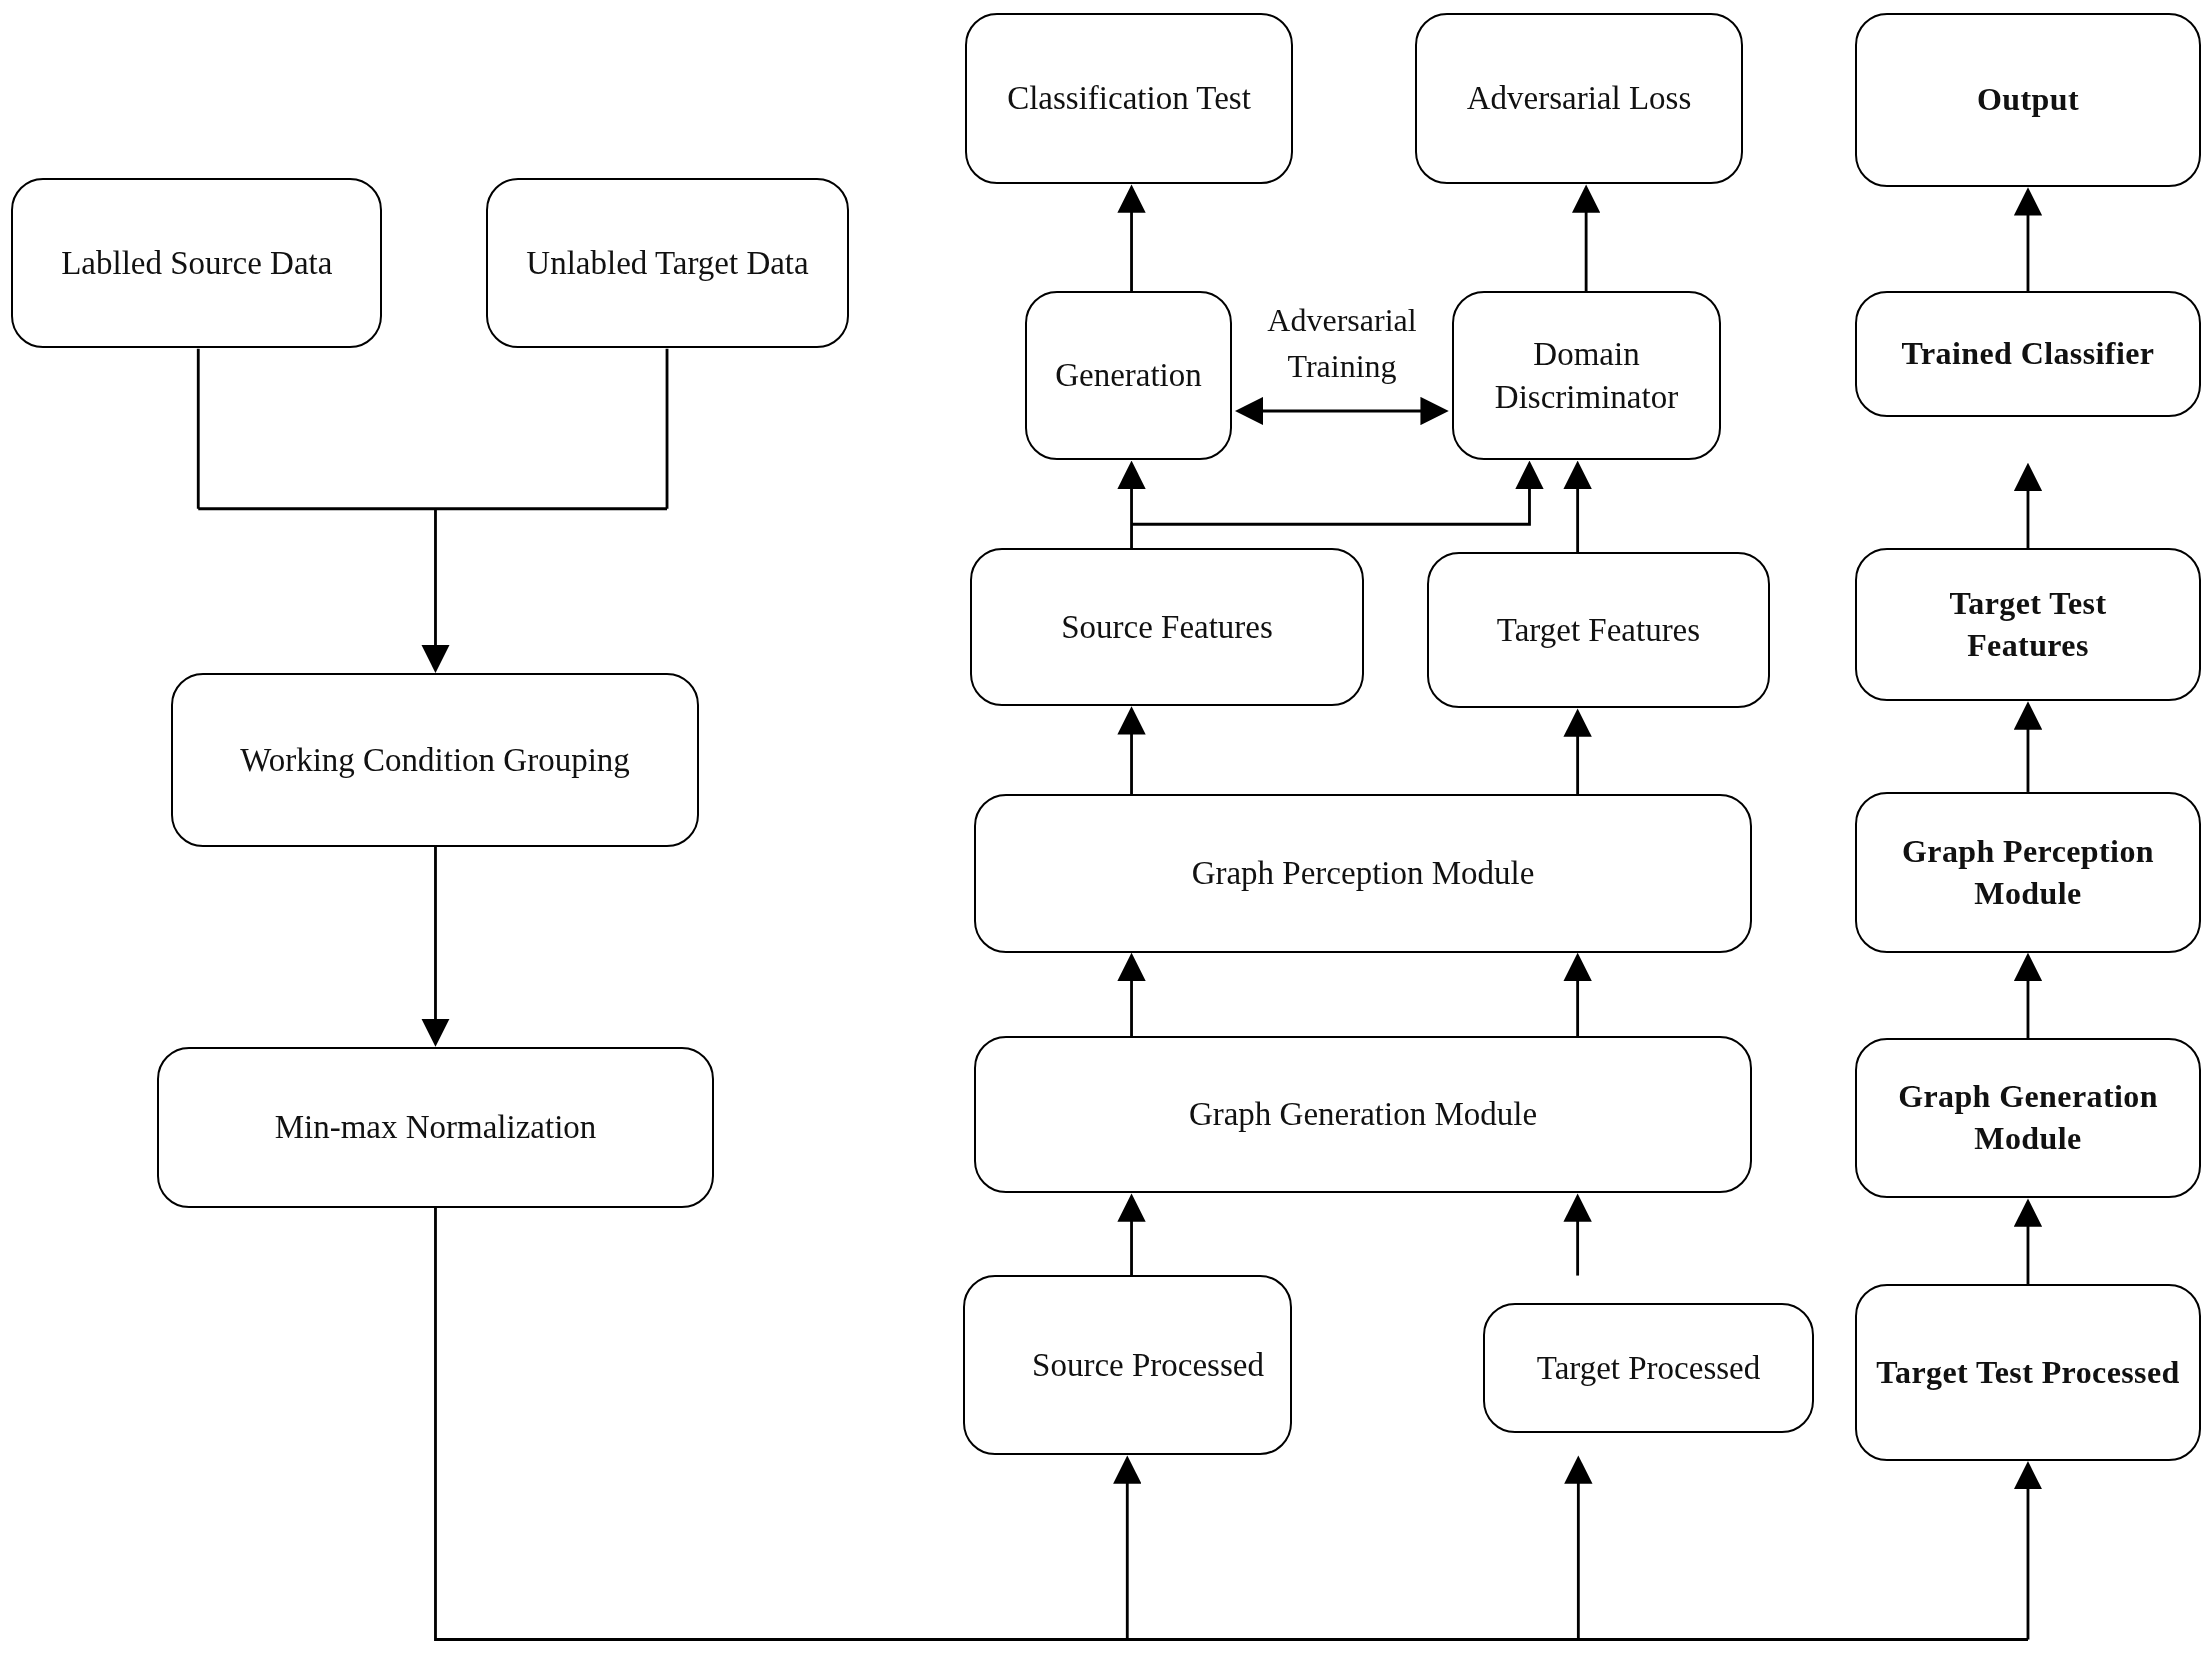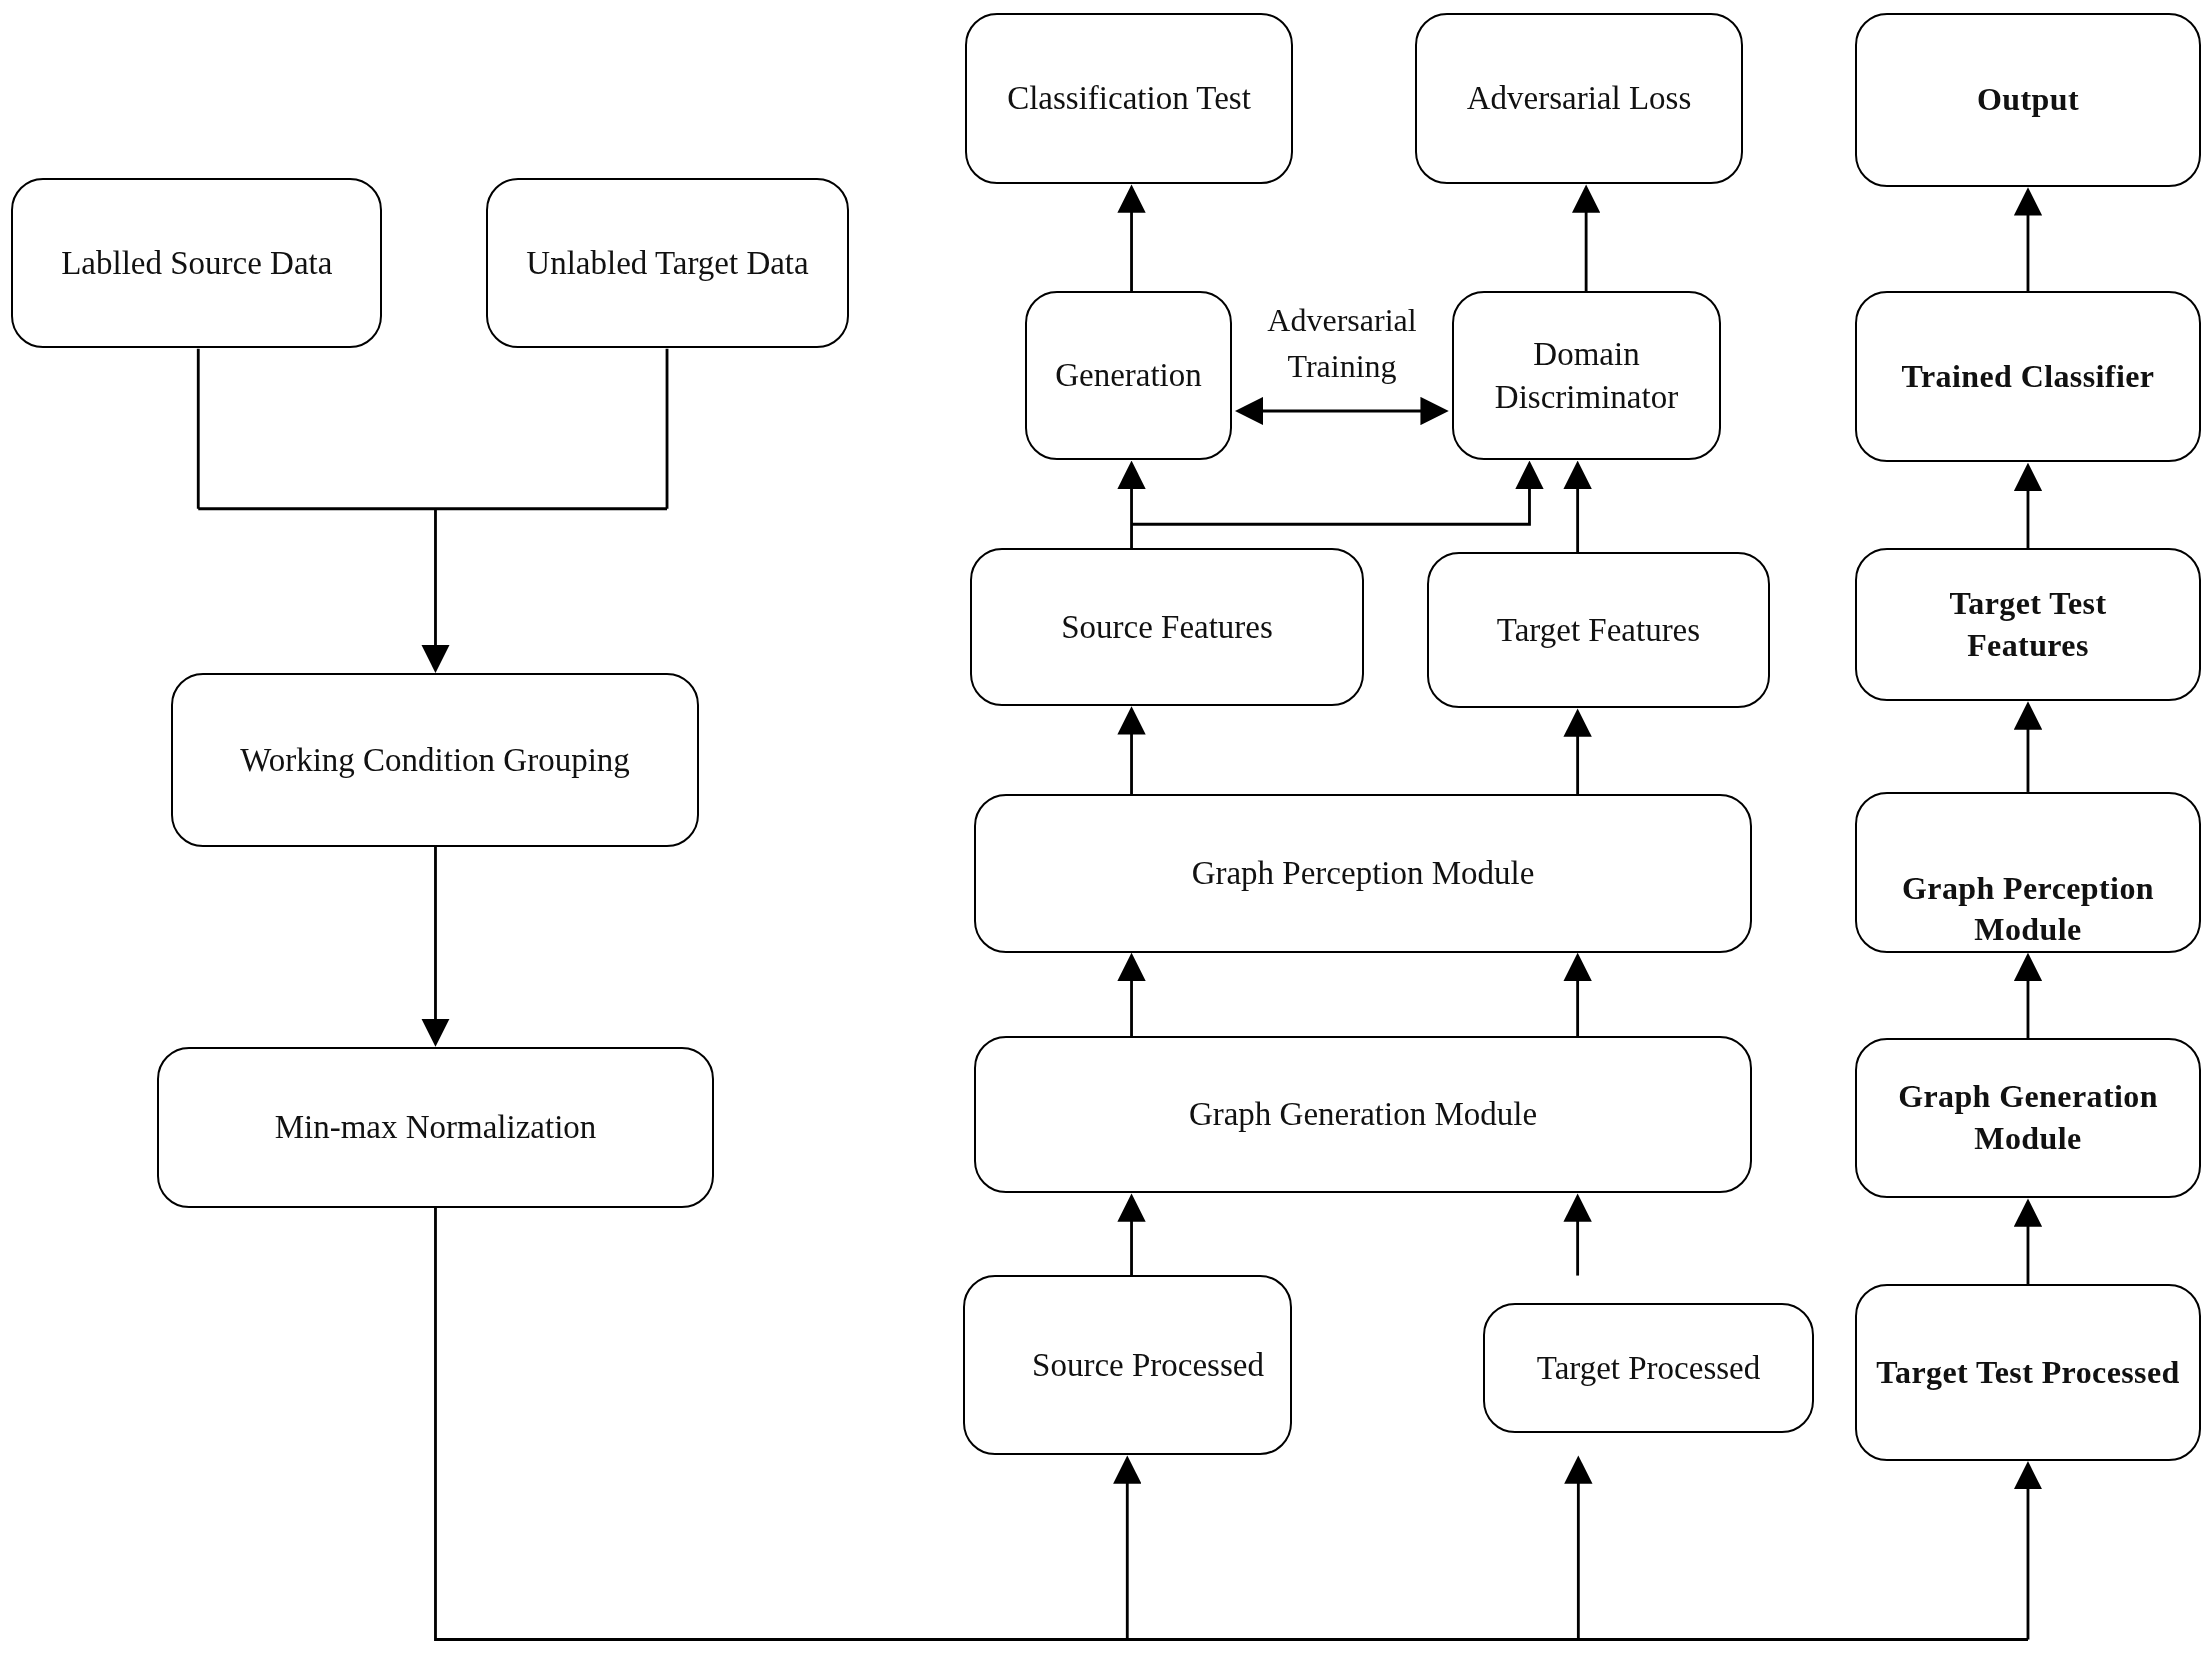--- a/index.html
+++ b/index.html
@@ -134,28 +134,28 @@
   <div class="node" style="left:963px;top:1275px;width:329px;height:180px;padding-left:41px;">
     <span class="node-label">Source Processed</span>
   </div>
   <div class="node" style="left:1483px;top:1275px;width:331px;height:130px;margin-top:28px;">
     <span class="node-label">Target Processed</span>
   </div>
 
   <div class="node heavy" style="left:1855px;top:12.7px;width:346px;height:174px;">
     <span class="node-label">Output</span>
   </div>
-  <div class="node heavy" style="left:1855px;top:291px;width:346px;height:171px;">
+  <div class="node heavy" style="left:1855px;top:291px;width:346px;height:126px;">
     <span class="node-label">Trained Classifier</span>
   </div>
   <div class="node heavy" style="left:1855px;top:548px;width:346px;height:153px;">
     <span class="node-label">Target Test
 Features</span>
   </div>
-  <div class="node heavy" style="left:1855px;top:792px;width:346px;height:161px;align-items:flex-end;">
+  <div class="node heavy" style="left:1855px;top:792px;width:346px;height:161px;">
     <span class="node-label">Graph Perception
 Module</span>
   </div>
   <div class="node heavy" style="left:1855px;top:1038px;width:346px;height:160px;">
     <span class="node-label">Graph Generation
 Module</span>
   </div>
   <div class="node heavy" style="left:1855px;top:1284px;width:346px;height:177px;">
     <span class="node-label">Target Test Processed</span>
   </div>

